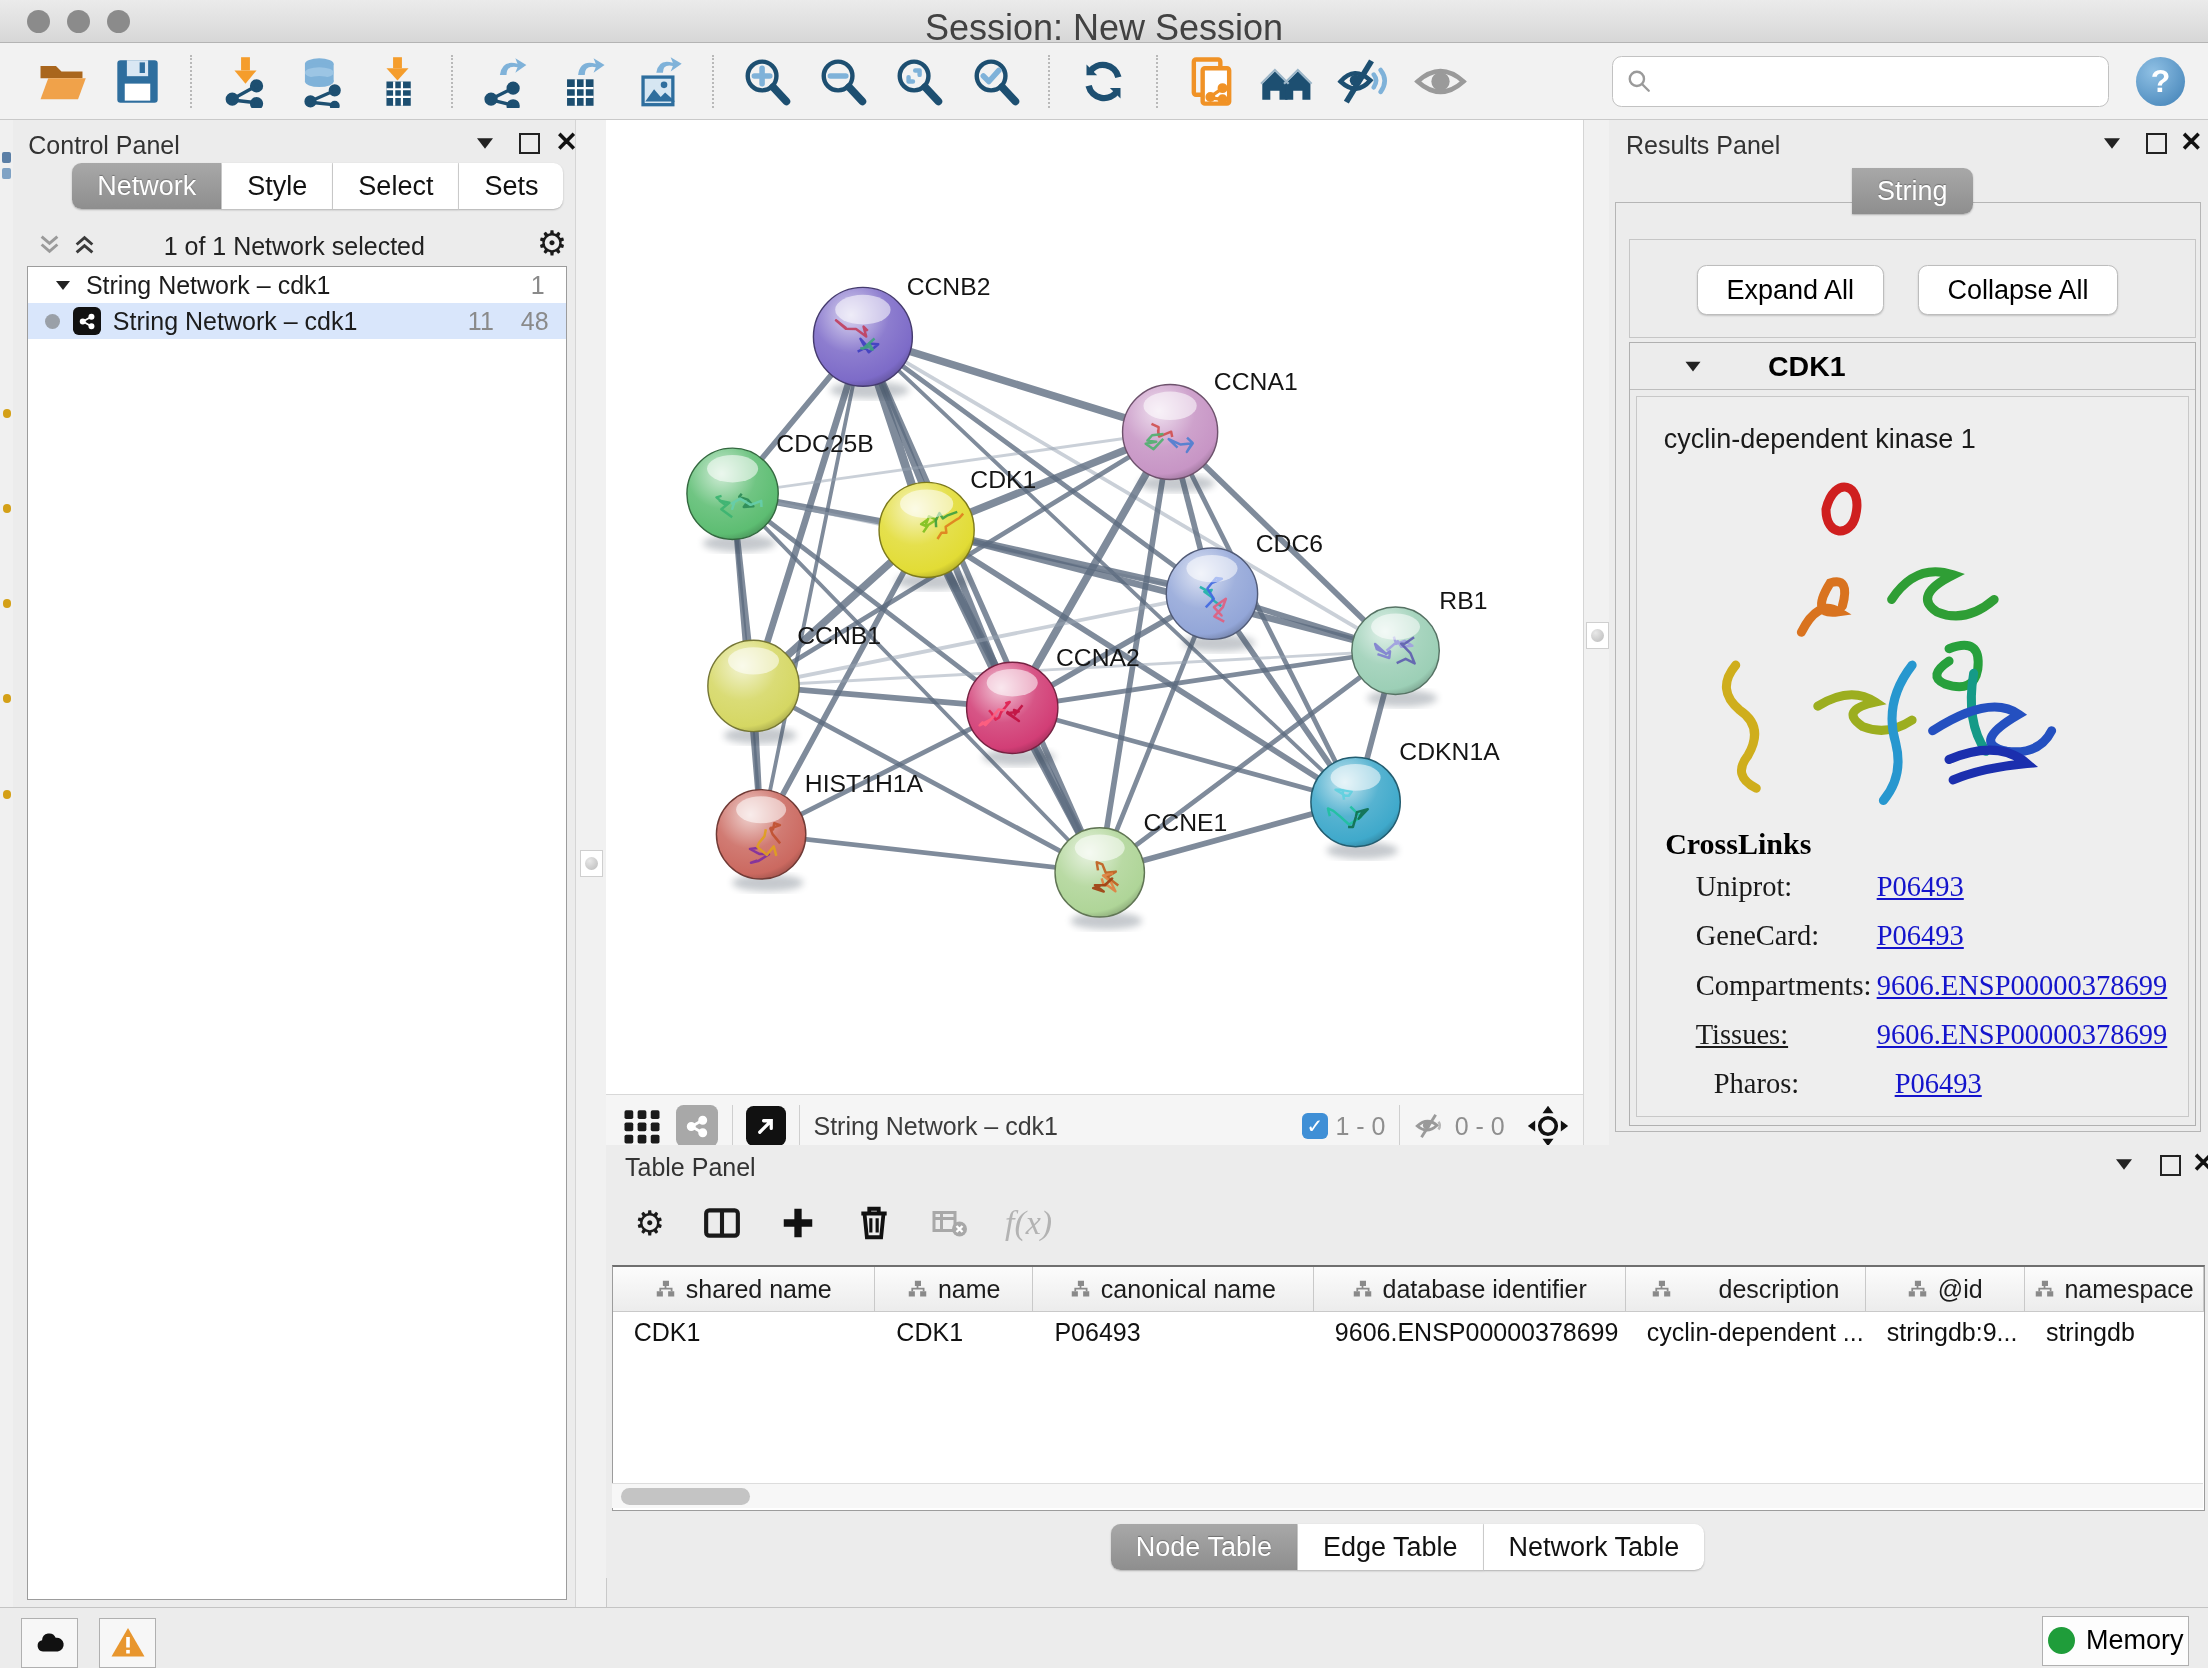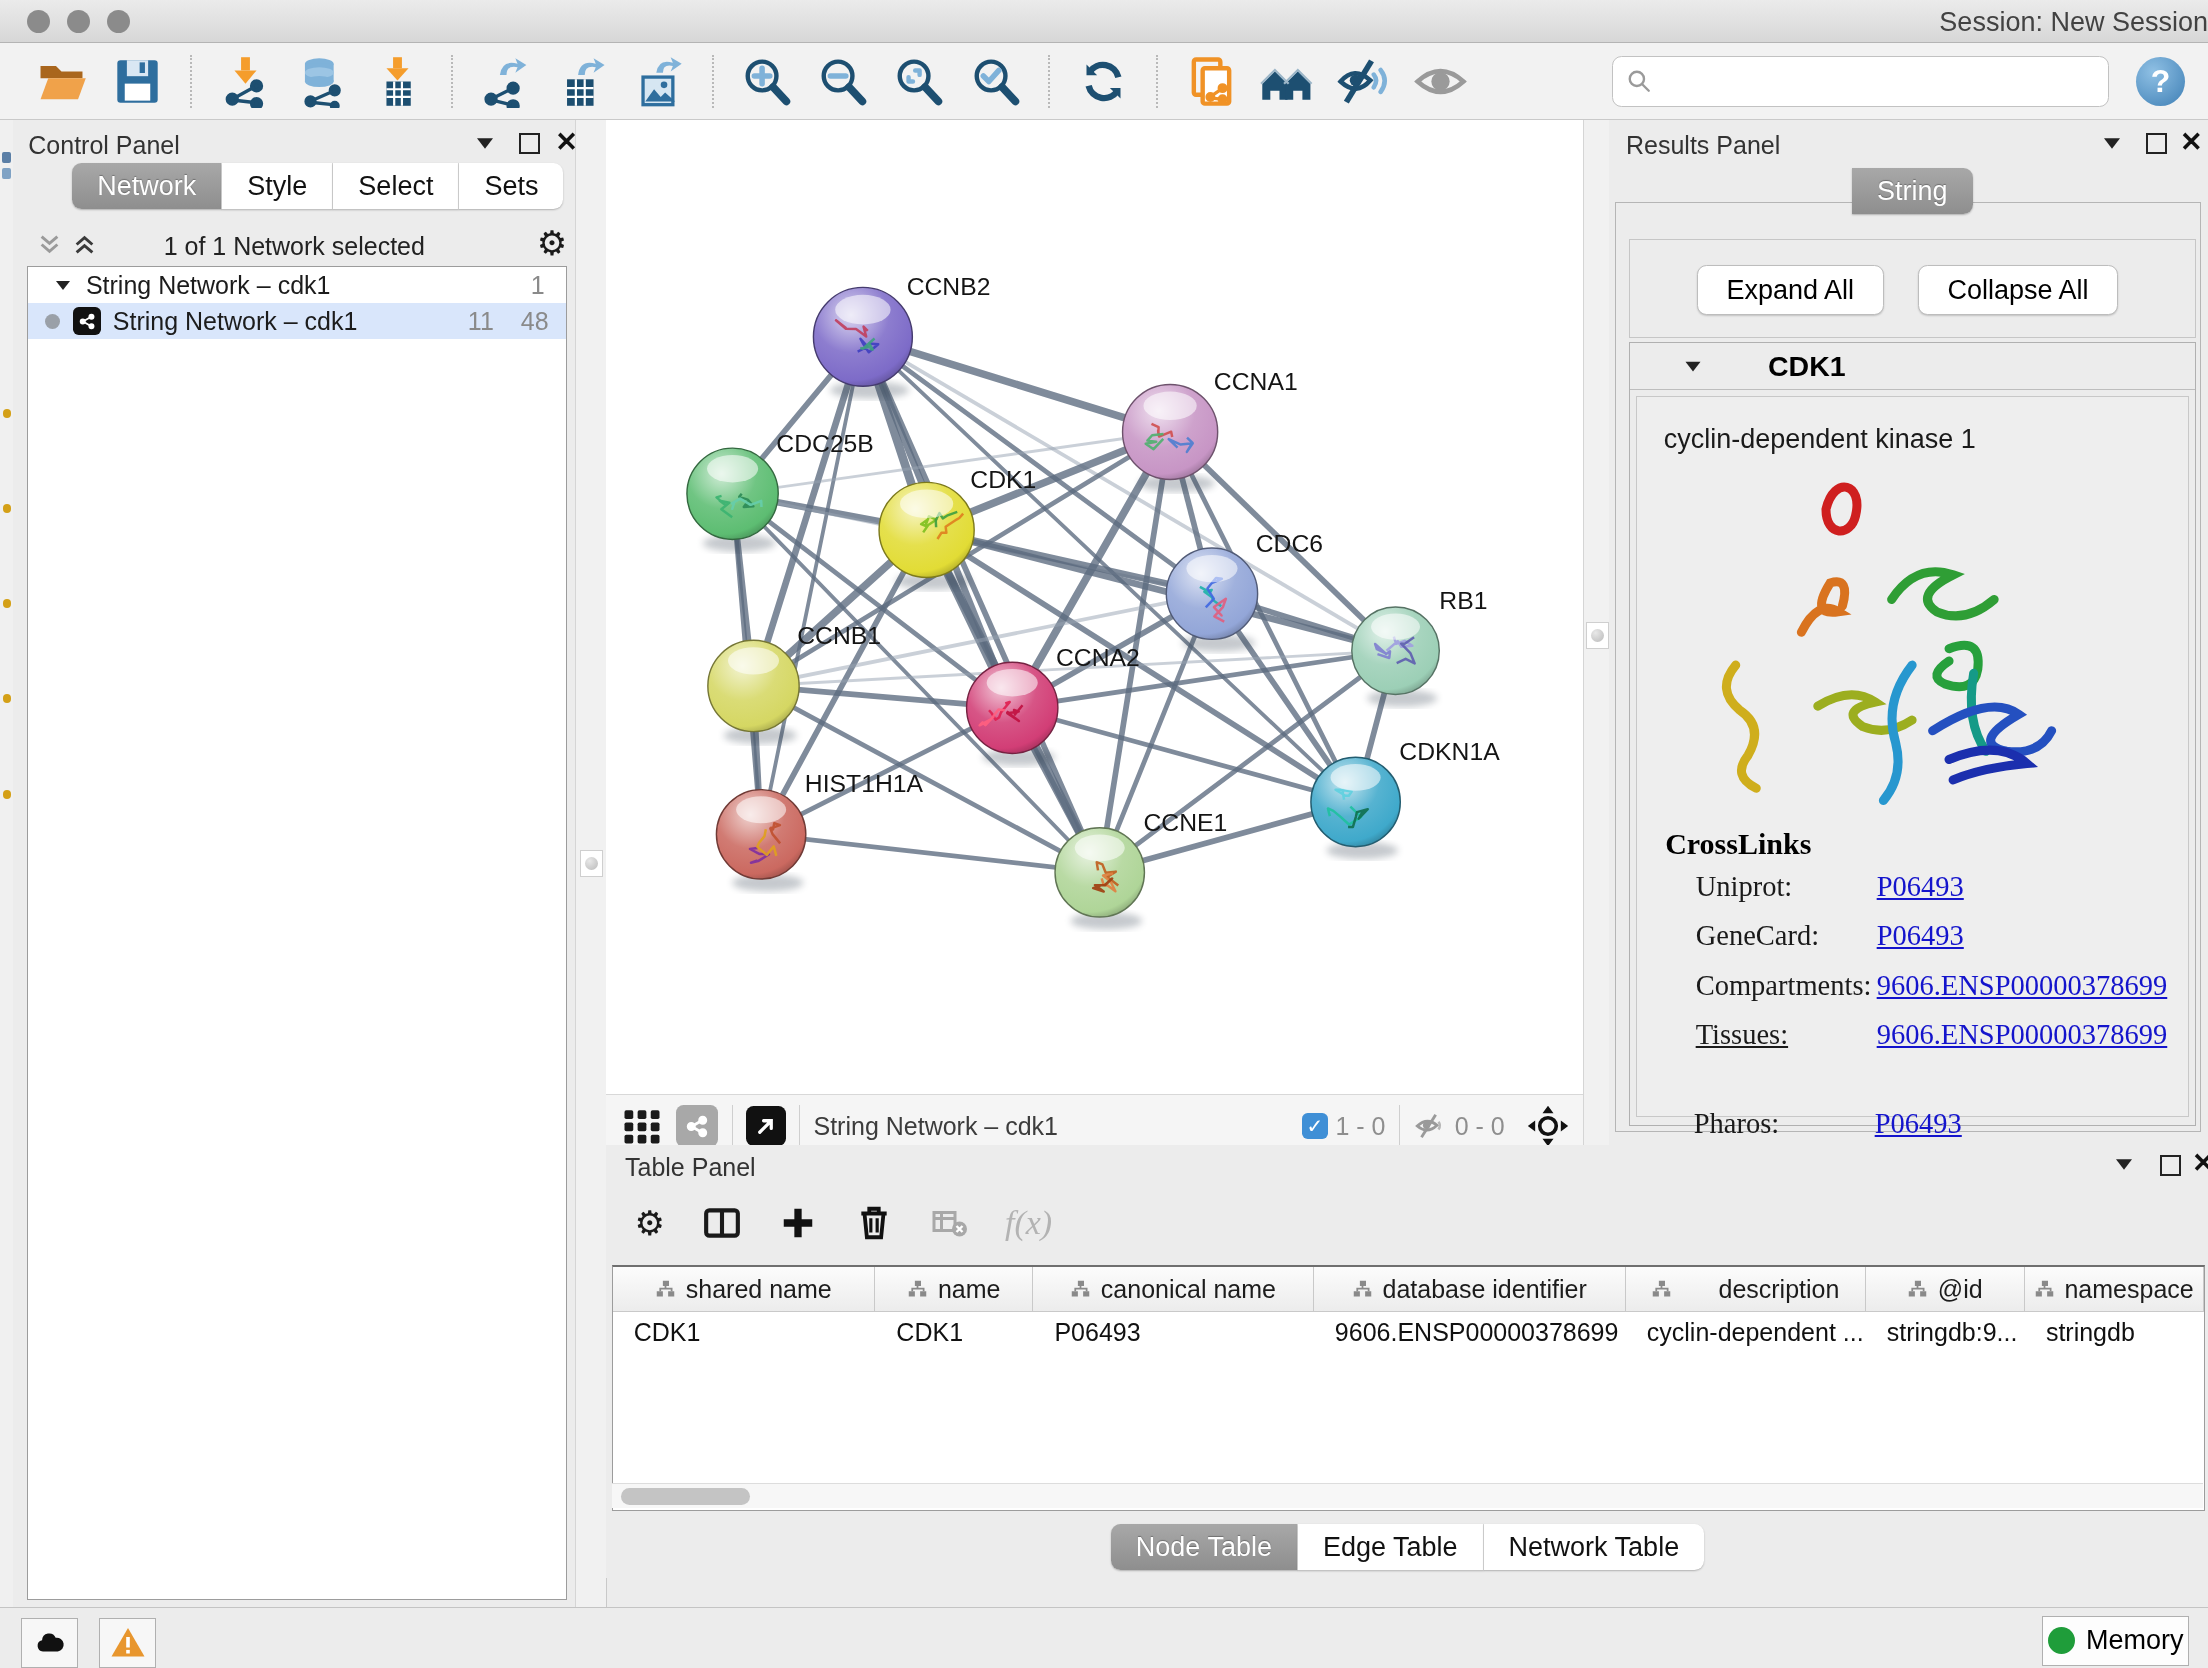--- a/index.html
+++ b/index.html
@@ -1,21 +1,21 @@
 <!DOCTYPE html>
 <html style="font-size:15px"><head>
 <meta charset="utf-8">
 <style>
   html,body{margin:0;padding:0;background:#ececec;font-family:"Liberation Sans",sans-serif;}
   body{width:2208px;height:1668px;position:relative;overflow:hidden;-webkit-font-smoothing:antialiased;}
   .abs{position:absolute;}
   
   .titlebar{left:0;top:0;width:2208px;height:42px;background:linear-gradient(#ebebeb,#d7d7d7);border-bottom:1px solid #b4b4b4;}
   .tlight{width:23px;height:23px;border-radius:50%;background:#8b8b8b;top:9.5px;}
-  .wintitle{width:100%;text-align:right;top:6.7px;font-size:27px;color:#424242;}
+  .wintitle{width:100%;text-align:center;top:6.7px;font-size:36px;color:#424242;}
   
   .toolbar{left:0;top:43px;width:2208px;height:77px;background:#f2f2f2;border-bottom:1.9px solid #c9c9c9;display:flex;align-items:center;padding:0 23px;box-sizing:border-box;position:absolute;}
   .tbtn{width:59px;height:59px;display:flex;align-items:center;justify-content:center;margin:0 8.6px;}
   .tsep{height:53px;border-left:2.9px dotted #b9b9b9;margin:0 15px;}
   .searchbox{margin-left:auto;width:472px;height:49px;background:#fff;border:1.9px solid #c2c2c2;border-radius:9.5px;display:flex;align-items:center;padding:0 11.4px;}
   .searchbox input{border:none;outline:none;flex:1;font-size:25px;font-family:"Liberation Sans",sans-serif;background:transparent;}
   .helpbtn{width:49px;height:49px;border-radius:50%;background:radial-gradient(circle at 35% 30%,#8fc0e4,#3e7fb5);color:#fff;font-size:32px;font-weight:bold;display:flex;align-items:center;justify-content:center;margin-left:27px;}
   
   .sliver{left:0;top:120px;width:13.3px;height:1488px;background:#f0f0f0;border-right:1px solid #d2d2d2;}
   .sl-dot{position:absolute;border-radius:50%;}
@@ -613,21 +613,21 @@
             <path d="M255 250 q-35 45 -20 95 q10 40 -15 70" fill="none" stroke="#2797cf" stroke-width="11" stroke-linecap="round"></path>
             <path d="M280 330 q70 -45 105 -20 q-60 35 -15 45 q40 5 55 -25" fill="none" stroke="#2450c0" stroke-width="11" stroke-linecap="round"></path>
             <path d="M300 365 q60 -25 95 5 q-55 5 -90 20" fill="none" stroke="#1b2fae" stroke-width="11" stroke-linecap="round"></path>
           </svg>
         <div class="abs serif" style="left:28.5px;top:430px;font-size:30px;font-weight:bold">CrossLinks</div>
         <div id="crosslinks">
             <div class="cl-row" style="left: 59px; top: 474px; width: 485px;"><span>Uniprot:</span><a href="#" style="position: absolute; left: 181px;">P06493</a></div>
             <div class="cl-row" style="left: 59px; top: 523px; width: 485px;"><span>GeneCard:</span><a href="#" style="position: absolute; left: 181px;">P06493</a></div>
             <div class="cl-row" style="left: 59px; top: 573px; width: 485px;"><span>Compartments:</span><a href="#" style="position: absolute; left: 181px;">9606.ENSP00000378699</a></div>
             <div class="cl-row" style="left: 59px; top: 622px; width: 485px; text-decoration: underline;"><span>Tissues:</span><a href="#" style="position: absolute; left: 181px;">9606.ENSP00000378699</a></div>
-            <div class="cl-row" style="left: 57px; top: 671px; width: 485px; margin-top: 40px;"><span>Pharos:</span><a href="#" style="position: absolute; left: 181px;">P06493</a></div>
+            <div class="cl-row" style="left: 77px; top: 671px; width: 485px;"><span>Pharos:</span><a href="#" style="position: absolute; left: 181px;">P06493</a></div>
           </div>
       </div>
     </div>
   </div>
 <span class="tabbar abs" style="left: 243px; top: 48px;"><span class="tab sel">String</span></span>
   </div>
 
 <div class="abs tpanel">
   <div class="abs panel-title" style="left:19px;top:7.6px">Table Panel</div>
   <span class="abs tri" style="left:1508px;top:13.3px;transform:scale(.8)"></span>

